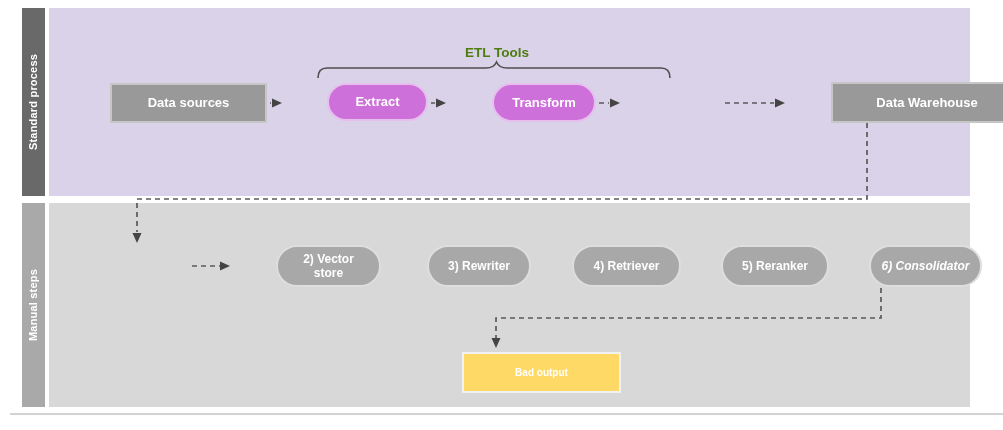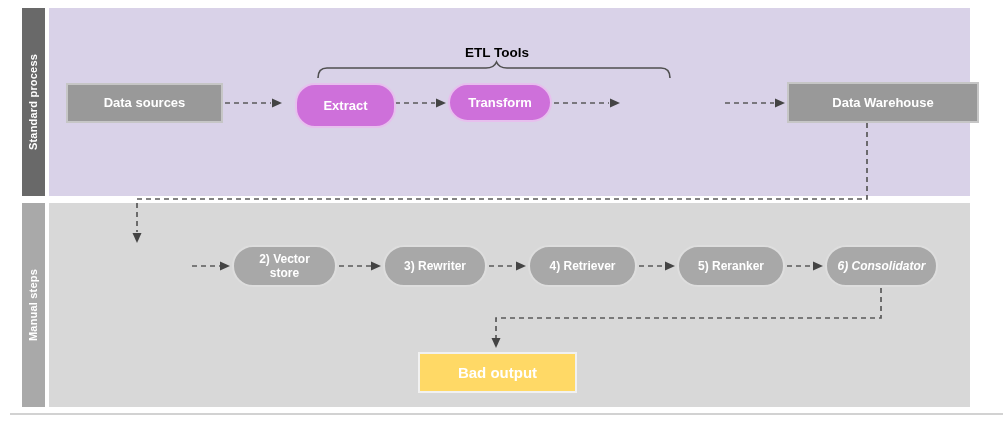--- a/index.html
+++ b/index.html
@@ -20,48 +20,48 @@
   .lane-bar span {
     transform:rotate(-90deg); white-space:nowrap;
     color:#ffffff; font-weight:bold; font-size:11px; letter-spacing:.2px;
   }
   .bottom-rule { position:absolute; left:10px; top:413px; width:993px; height:2px; background:#d2d2d2; }
 
   
   .node {
     position:absolute; box-sizing:border-box;
     display:flex; align-items:center; justify-content:center;
-    color:#ffffff; font-weight:bold; text-align:center; line-height:1.2;
+    color:#ffffff; font-weight:bold; text-align:center; line-height:1.2;margin-left:44px;
   }
   .rect-gray  { background:#999999; border:2px solid #c6c6c6; font-size:13px; }
   .pill-purple{ background:#ce70da; border:2px solid #e7bfee; border-radius:20px; font-size:13px; }
   .pill-gray  { background:#a8a8a8; border:2px solid #dedede; border-radius:21px; font-size:12px; }
-  .rect-yellow{ background:#ffd966; border:2px solid #f1f1f1; font-size:15px; }
+  .rect-yellow{ background:#ffd966; border:2px solid #f1f1f1; font-size:10px; }
 
   .n-data-sources  { left:66px;  top:83px;  width:157px; height:40px; }
-  .n-extract       { left:295px; top:83px;  width:101px; height:45px; }
+  .n-extract       { left:283px; top:83px;  width:101px; height:38px; }
   .n-transform     { left:448px; top:83px;  width:104px; height:39px; }
   .n-load          { left:622px; top:83px;  width:101px; height:39px; }
   .n-warehouse     { left:787px; top:82px;  width:192px; height:41px; }
 
   .n-chunker       { left:85px;  top:245px; width:105px; height:42px; }
   .n-vector-store  { left:232px; top:245px; width:105px; height:42px;text-align:center; }
   .n-rewriter      { left:383px; top:245px; width:104px; height:42px; }
   .n-retriever     { left:528px; top:245px; width:109px; height:42px; }
   .n-reranker      { left:677px; top:245px; width:108px; height:42px; }
   .n-consolidator  { left:825px; top:245px; width:113px; height:42px; }
   .n-vector-store span { display:inline-block; max-width:72px; }
   .n-consolidator span { display:inline-block; max-width:90px;font-style:italic; }
 
   .n-bad-output    { left:418px; top:352px; width:159px; height:41px; }
 
   
   .etl-label {
     position:absolute; left:437px; top:45px; width:120px;
-    text-align:center; color:#000000; font-weight:bold; font-size:13.5px;
+    text-align:center; color:#4d7c0f; font-weight:bold; font-size:13.5px;
   }
 
   
   svg.wires { position:absolute; left:0; top:0; width:1003px; height:430px; pointer-events:none; }
   .wire  { fill:none; stroke:#595959; stroke-width:1.7; stroke-dasharray:5 4; }
   .brace { fill:none; stroke:#4f4f4f; stroke-width:1.6; }
   .head  { fill:#444444; stroke:none; }
 </style>
 </head>
 <body>

